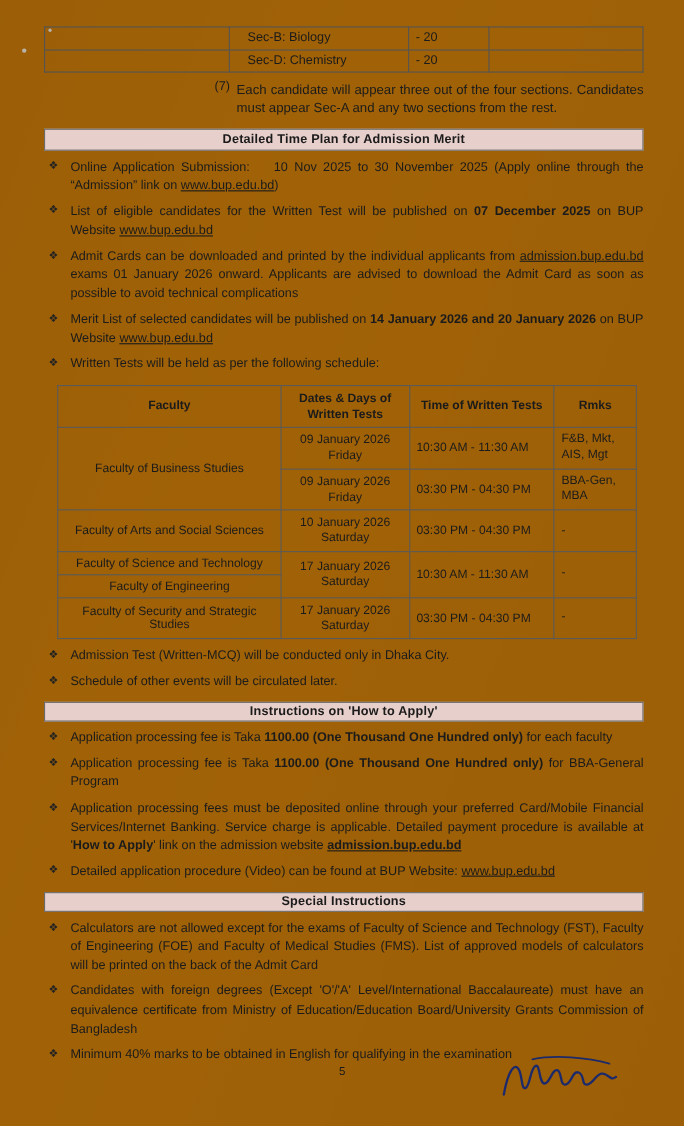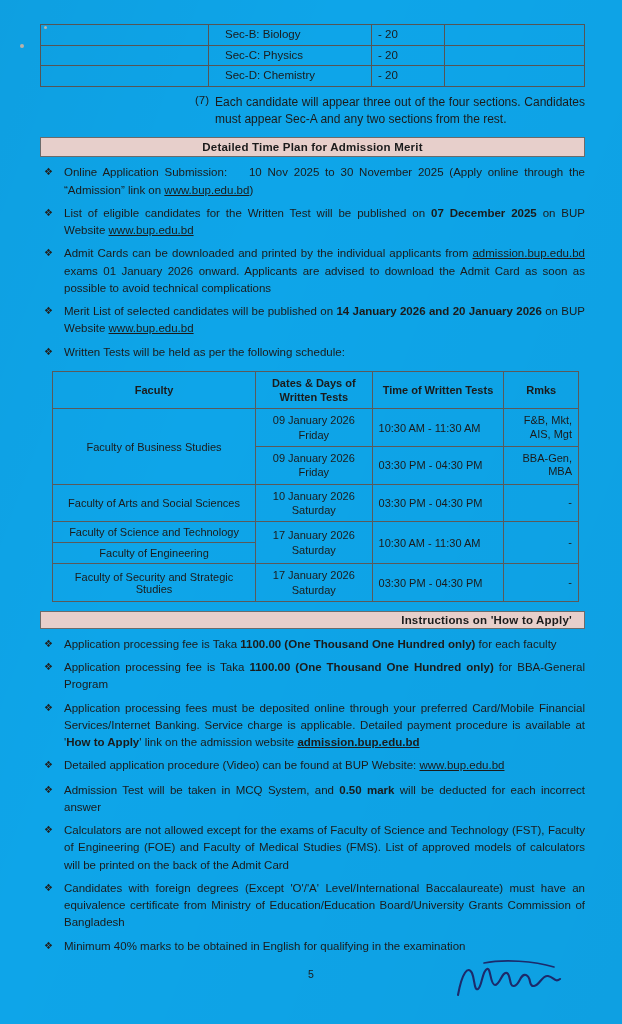--- a/index.html
+++ b/index.html
@@ -11,21 +11,21 @@
     width: 622px;
     height: 1024px;
     overflow: hidden;
     font-family: "Liberation Sans", sans-serif;
     color: #1b1b1b;
   }
   .page {
     position: relative;
     width: 622px;
     height: 1024px;
-    background: #0ea5e9;
+    background: #a16207;
   }
   .scan-tint {
     position: absolute;
     inset: 0;
     background: linear-gradient(110deg, rgba(0,0,0,0.035), rgba(0,0,0,0.0) 35%, rgba(0,0,0,0.03) 100%);
     pointer-events: none;
   }
   .content {
     position: absolute;
     left: 40px;
@@ -66,21 +66,21 @@
   .band {
     margin-top: 9px;
     background: #e7cfcb;
     border: 1px solid #6b6b6b;
     text-align: center;
     font-weight: bold;
     font-size: 11.5px;
     padding: 3px 0 3px 0;
     letter-spacing: 0.2px;
   }
-  .band.thin { padding: 2px 12px; text-align: right; }
+  .band.thin { padding: 2px 0; }
 
   ul.bullets {
     list-style: none;
     margin: 7px 0 0 0;
     padding: 0;
   }
   ul.bullets > li {
     position: relative;
     padding-left: 24px;
     margin-bottom: 6px;
@@ -111,21 +111,21 @@
     vertical-align: middle;
   }
   table.sched th {
     text-align: center;
     font-weight: bold;
     line-height: 1.3;
   }
   .c-fac { width: 200px; text-align: center; }
   .c-date { width: 108px; text-align: center; line-height: 1.3; }
   .c-time { width: 125px; text-align: left; }
-  .c-rmk { width: 64px; text-align: right; font-size: 9.5px; line-height: 1.25; }
+  .c-rmk { width: 64px; text-align: left; font-size: 9.5px; line-height: 1.25; }
 
   .after-table { margin-top: 9px; }
 
   .page-number {
     position: absolute;
     left: 0; right: 0;
     top: 968px;
     text-align: center;
     font-size: 10.5px;
   }
@@ -148,26 +148,20 @@
   <div class="speck" style="left:44px;top:26px;width:3px;height:3px;"></div>
   <div class="speck" style="left:20px;top:44px;width:4px;height:4px;"></div>
 
   <div class="content">
 
     <table class="top-table">
       <tbody>
         <tr>
           <td class="tt-blank"></td>
           <td class="tt-name">Sec-B: Biology</td>
-          <td class="tt-dash">- 20</td>
-          <td class="tt-rest"></td>
-        </tr>
-        <tr>
-          <td class="tt-blank"></td>
-          <td class="tt-name">Sec-C: Physics</td>
           <td class="tt-dash">- 20</td>
           <td class="tt-rest"></td>
         </tr>
         <tr>
           <td class="tt-blank"></td>
           <td class="tt-name">Sec-D: Chemistry</td>
           <td class="tt-dash">- 20</td>
           <td class="tt-rest"></td>
         </tr>
       </tbody>
@@ -228,33 +222,37 @@
             <tr>
               <td class="c-fac">Faculty of Security and Strategic Studies</td>
               <td class="c-date">17 January 2026<br>Saturday</td>
               <td class="c-time">03:30 PM - 04:30 PM</td>
               <td class="c-rmk">-</td>
             </tr>
           </tbody>
       </table>
     </div>
 
+    <ul class="bullets after-table" id="after-schedule-list">
+        <li><span>Admission Test (Written-MCQ) will be conducted only in Dhaka City.</span></li>
+        <li><span>Schedule of other events will be circulated later.</span></li>
+      </ul>
 
     <div class="band thin">Instructions on 'How to Apply'</div>
 
     <ul class="bullets" id="how-to-apply-list">
         <li><span>Application processing fee is Taka </span><span style="font-weight: bold;">1100.00 (One Thousand One Hundred only)</span><span> for each faculty</span></li>
         <li><span>Application processing fee is Taka </span><span style="font-weight: bold;">1100.00 (One Thousand One Hundred only)</span><span> for BBA-General Program</span></li>
         <li><span>Application processing fees must be deposited online through your preferred Card/Mobile Financial Services/Internet Banking. Service charge is applicable. Detailed payment procedure is available at '</span><span style="font-weight: bold;">How to Apply</span><span>' link on the admission website </span><span style="font-weight: bold; text-decoration: underline;">admission.bup.edu.bd</span></li>
         <li><span>Detailed application procedure (Video) can be found at BUP Website: </span><span style="text-decoration: underline;">www.bup.edu.bd</span></li>
       </ul>
 
+    <div class="band thin">Special Instructions</div>
 
     <ul class="bullets" id="special-list">
-        <li><span>Admission Test will be taken in MCQ System, and </span><span style="font-weight: bold;">0.50 mark</span><span> will be deducted for each incorrect answer</span></li>
         <li><span>Calculators are not allowed except for the exams of Faculty of Science and Technology (FST), Faculty of Engineering (FOE) and Faculty of Medical Studies (FMS). List of approved models of calculators will be printed on the back of the Admit Card</span></li>
         <li><span>Candidates with foreign degrees (Except 'O'/'A' Level/International Baccalaureate) must have an equivalence certificate from Ministry of Education/Education Board/University Grants Commission of Bangladesh</span></li>
         <li><span>Minimum 40% marks to be obtained in English for qualifying in the examination</span></li>
       </ul>
 
   </div>
 
   <div class="page-number">5</div>
 
   <div class="signature">

